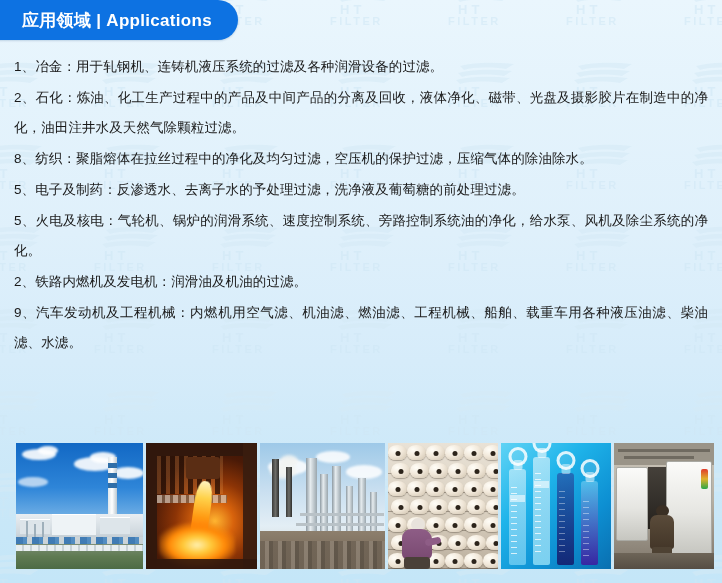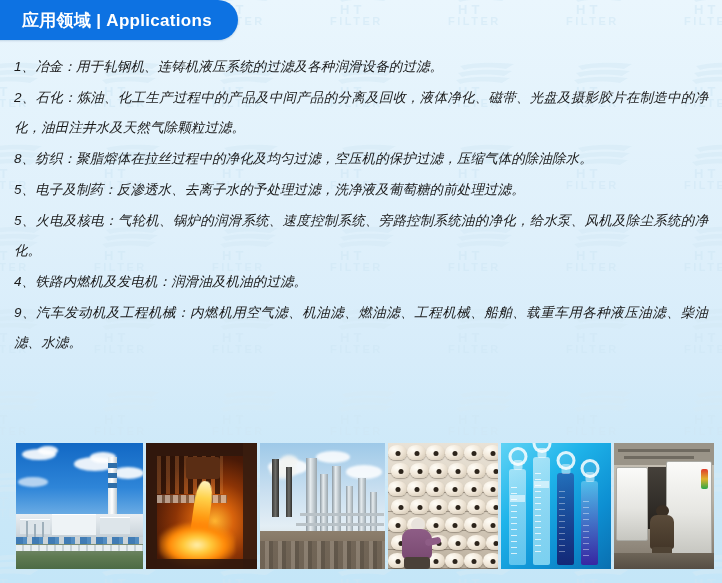--- a/index.html
+++ b/index.html
@@ -71,21 +71,20 @@
     box-sizing:border-box;
   }
   .para{
     color:#1a1a1a;
     font-size:13.5px;
     line-height:30px;
     margin:0 0 1px 0;
     text-align:justify;
     letter-spacing:.1px;
     font-family:"Liberation Sans","DejaVu Sans",sans-serif;
-    font-style:italic;
   }
 
   
   .gallery{
     position:absolute;left:16px;top:443px;
     width:690px;height:126px;
     display:flex;
     gap:3px;
     z-index:2;
   }
@@ -733,21 +732,21 @@
     <span class="title-text">应用领域 | Applications</span>
   </div>
 </div>
 
 <div class="content">
   <p class="para">1、冶金：用于轧钢机、连铸机液压系统的过滤及各种润滑设备的过滤。</p>
   <p class="para">2、石化：炼油、化工生产过程中的产品及中间产品的分离及回收，液体净化、磁带、光盘及摄影胶片在制造中的净化，油田注井水及天然气除颗粒过滤。</p>
   <p class="para">8、纺织：聚脂熔体在拉丝过程中的净化及均匀过滤，空压机的保护过滤，压缩气体的除油除水。</p>
   <p class="para">5、电子及制药：反渗透水、去离子水的予处理过滤，洗净液及葡萄糖的前处理过滤。</p>
   <p class="para">5、火电及核电：气轮机、锅炉的润滑系统、速度控制系统、旁路控制系统油的净化，给水泵、风机及除尘系统的净化。</p>
-  <p class="para">4、铁路内燃机及发电机：润滑油及机油的过滤。</p>
+  <p class="para">2、铁路内燃机及发电机：润滑油及机油的过滤。</p>
   <p class="para">9、汽车发动机及工程机械：内燃机用空气滤、机油滤、燃油滤、工程机械、船舶、载重车用各种液压油滤、柴油滤、水滤。</p>
 </div>
 
 <div class="gallery">
 
   <div class="thumb t1">
     <div class="scene">
       <div class="sky"></div>
       <div class="cloud c1"></div>
         <div class="cloud c2"></div>

